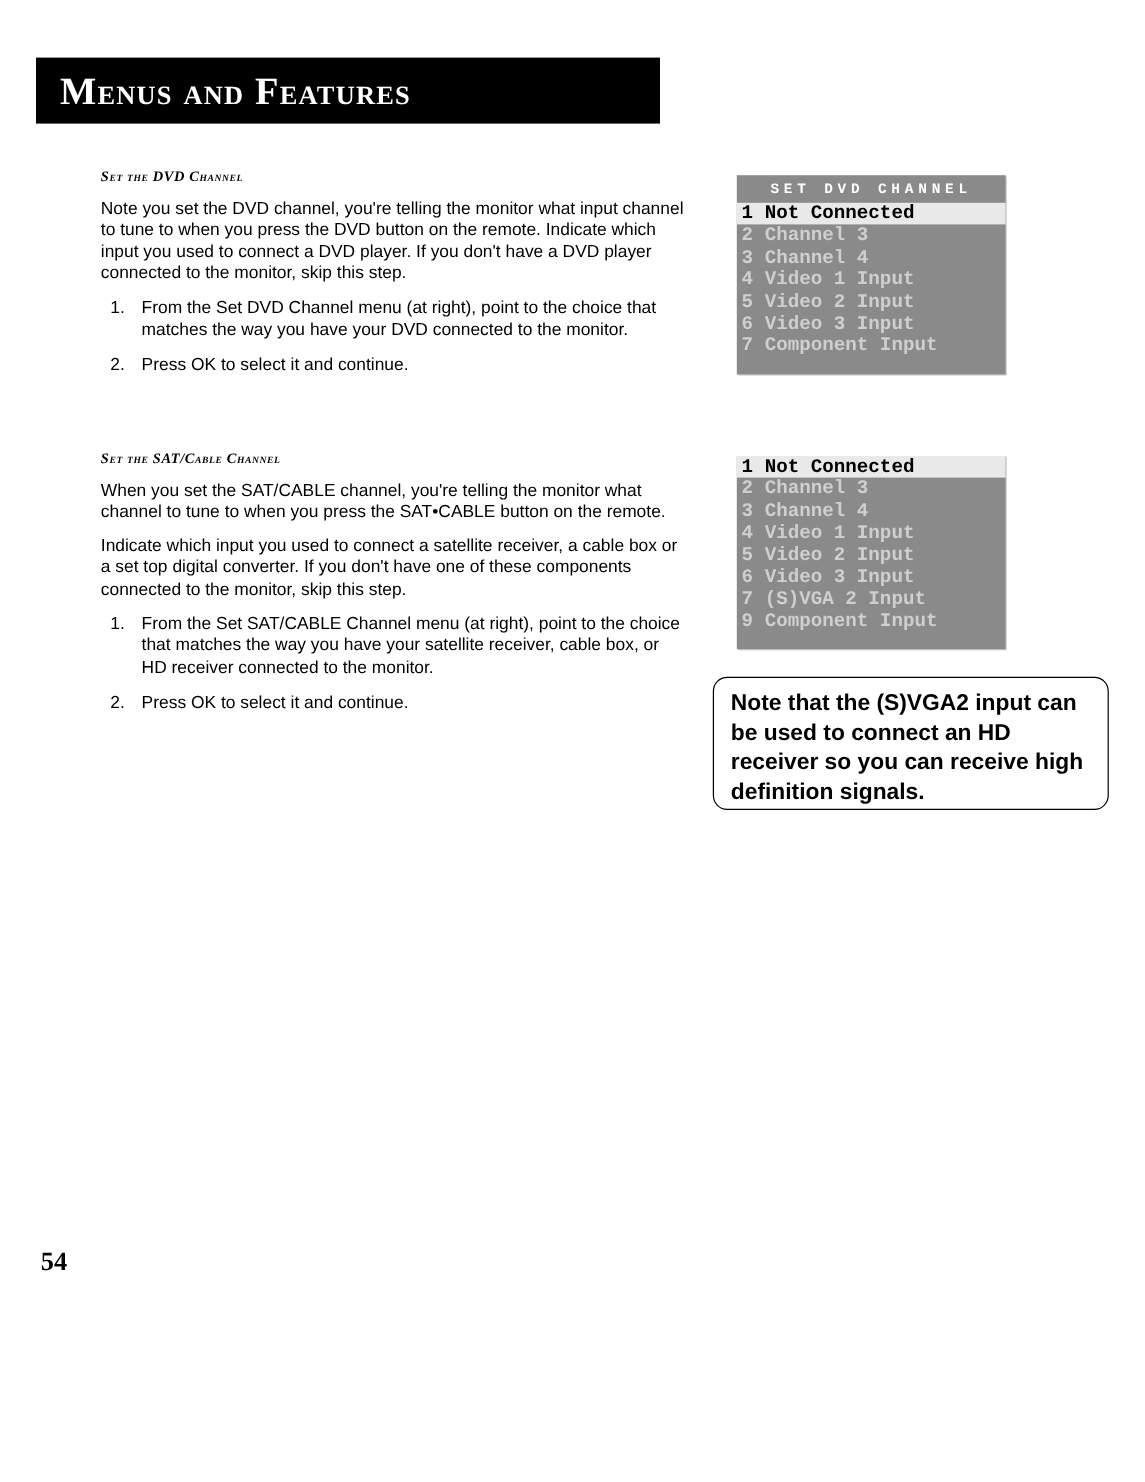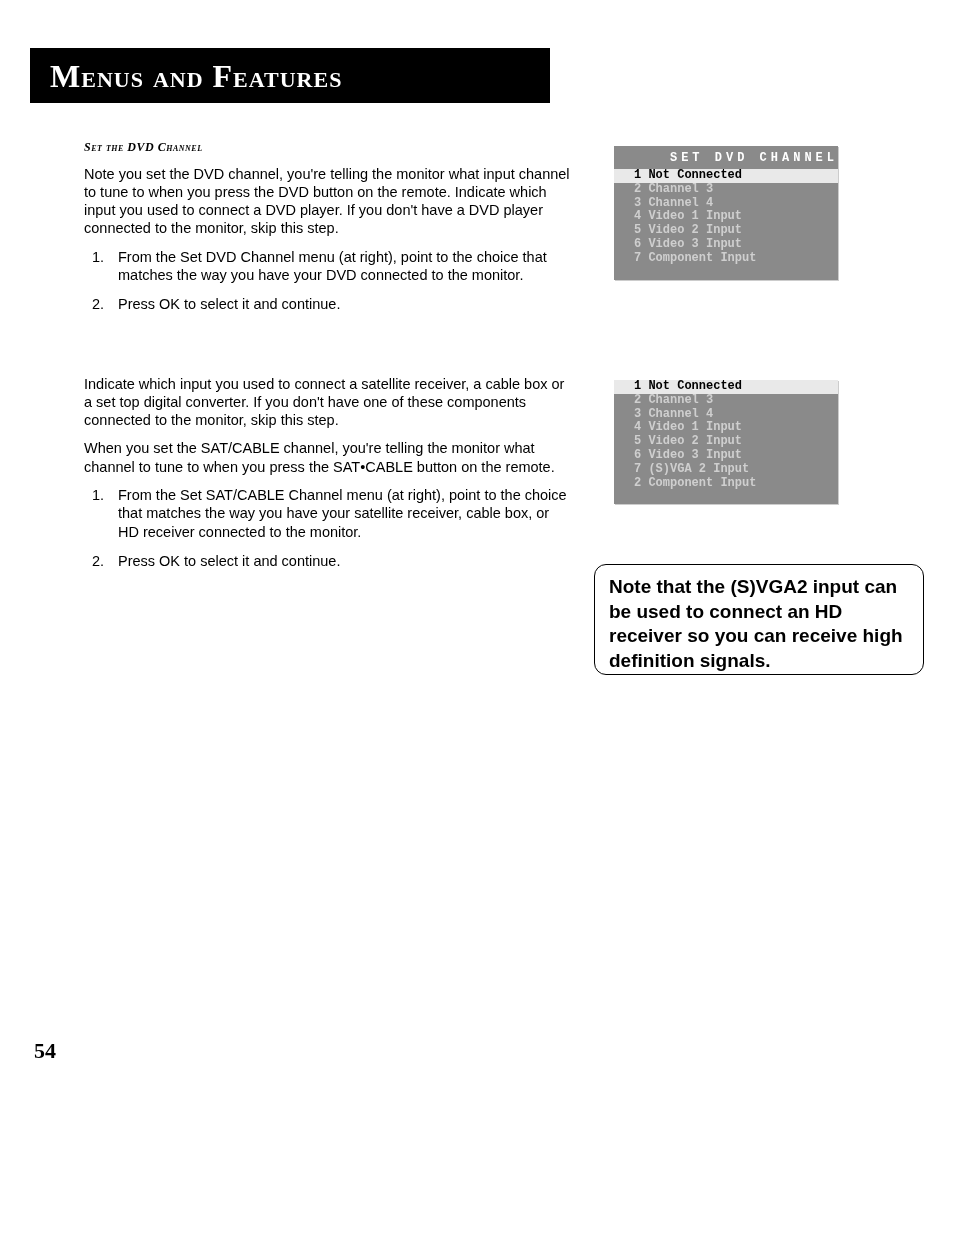--- a/index.html
+++ b/index.html
@@ -77,28 +77,28 @@
     box-shadow: 1px 1px 0 rgba(0,0,0,0.2);
   }
   .menu-box.dvd { top: 146px; }
   .menu-box.sat { top: 380px; }
   .menu-header {
     color: #fff;
     font-family: "Courier New", monospace;
     font-size: 12px;
     letter-spacing: 4px;
     font-weight: 700;
-    text-align: right;
+    text-align: center;
     padding: 5px 0 4px 0;
   }
   .menu-row {
     font-family: "Courier New", monospace;
-    font-size: 12px;
+    font-size: 16px;
     font-weight: 700;
-    padding: 0px 0 0px 20px;
+    padding: 0px 0 0px 4px;
     color: #cfcfcf;
     line-height: 1.15;
     white-space: pre;
   }
   .menu-row.selected {
     background: #e9e9e9;
     color: #000;
   }
   .note-box {
     position: absolute;
@@ -145,37 +145,38 @@
     <div class="menu-row selected">1 Not Connected</div>
     <div class="menu-row">2 Channel 3</div>
     <div class="menu-row">3 Channel 4</div>
     <div class="menu-row">4 Video 1 Input</div>
     <div class="menu-row">5 Video 2 Input</div>
     <div class="menu-row">6 Video 3 Input</div>
     <div class="menu-row">7 Component Input</div>
   </div>
 
   <div class="content-left sat-section">
+    <h2 class="section-heading">Set the SAT/Cable Channel</h2>
+    <p class="body-text">When you set the SAT/CABLE channel, you're telling the monitor what channel to tune to when you press the SAT•CABLE button on the remote.</p>
     <p class="body-text">Indicate which input you used to connect a satellite receiver, a cable box or a set top digital converter. If you don't have one of these components connected to the monitor, skip this step.</p>
-    <p class="body-text">When you set the SAT/CABLE channel, you're telling the monitor what channel to tune to when you press the SAT•CABLE button on the remote.</p>
     <ol class="steps">
       <li>From the Set SAT/CABLE Channel menu (at right), point to the choice that matches the way you have your satellite receiver, cable box, or HD receiver connected to the monitor.</li>
       <li>Press OK to select it and continue.</li>
     </ol>
   </div>
 
   <div class="menu-box sat">
     <div class="menu-row selected">1 Not Connected</div>
     <div class="menu-row">2 Channel 3</div>
     <div class="menu-row">3 Channel 4</div>
     <div class="menu-row">4 Video 1 Input</div>
     <div class="menu-row">5 Video 2 Input</div>
     <div class="menu-row">6 Video 3 Input</div>
     <div class="menu-row">7 (S)VGA 2 Input</div>
-    <div class="menu-row">2 Component Input</div>
+    <div class="menu-row">9 Component Input</div>
   </div>
 
   <div class="note-box">
     <span>Note that the (S)VGA2 input can be used to connect an HD receiver so you can receive high definition signals.</span>
   </div>
 
   <div class="page-number">54</div>
 
 </div>
 

